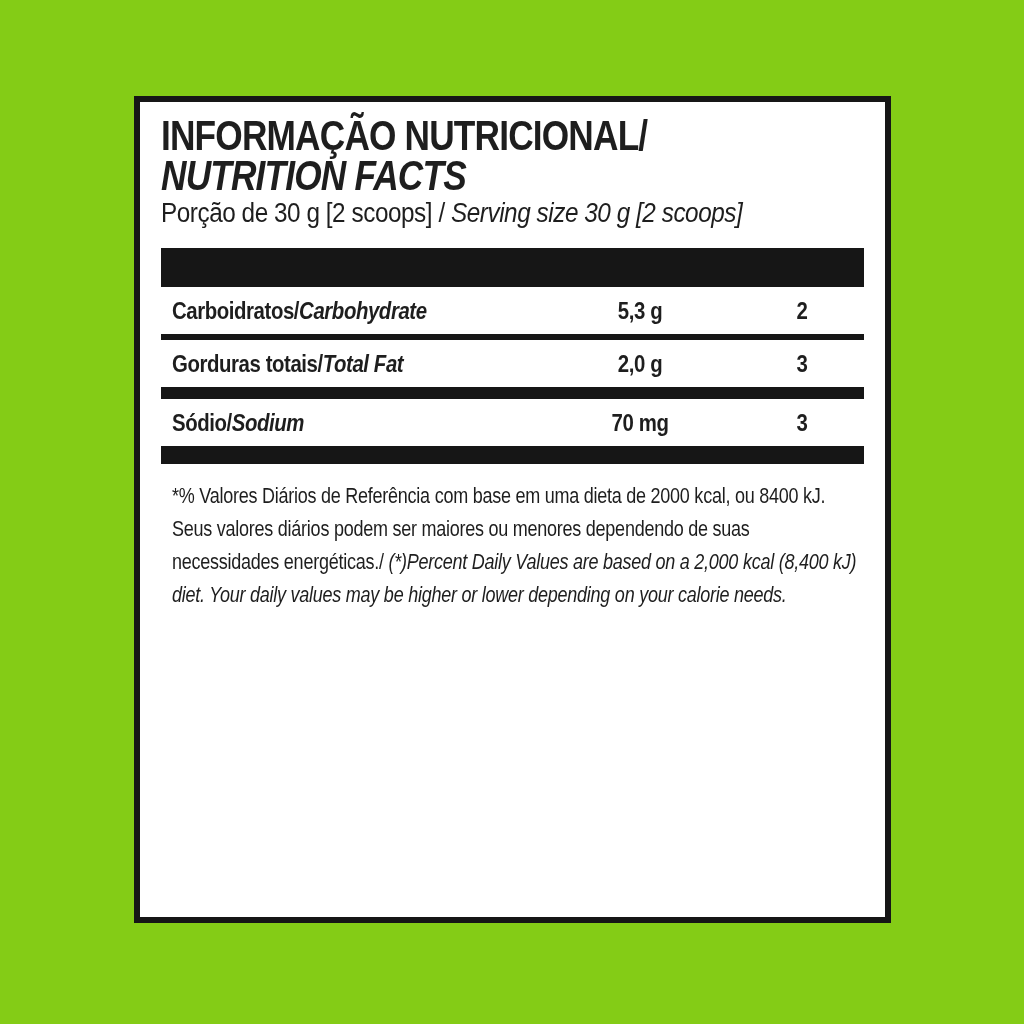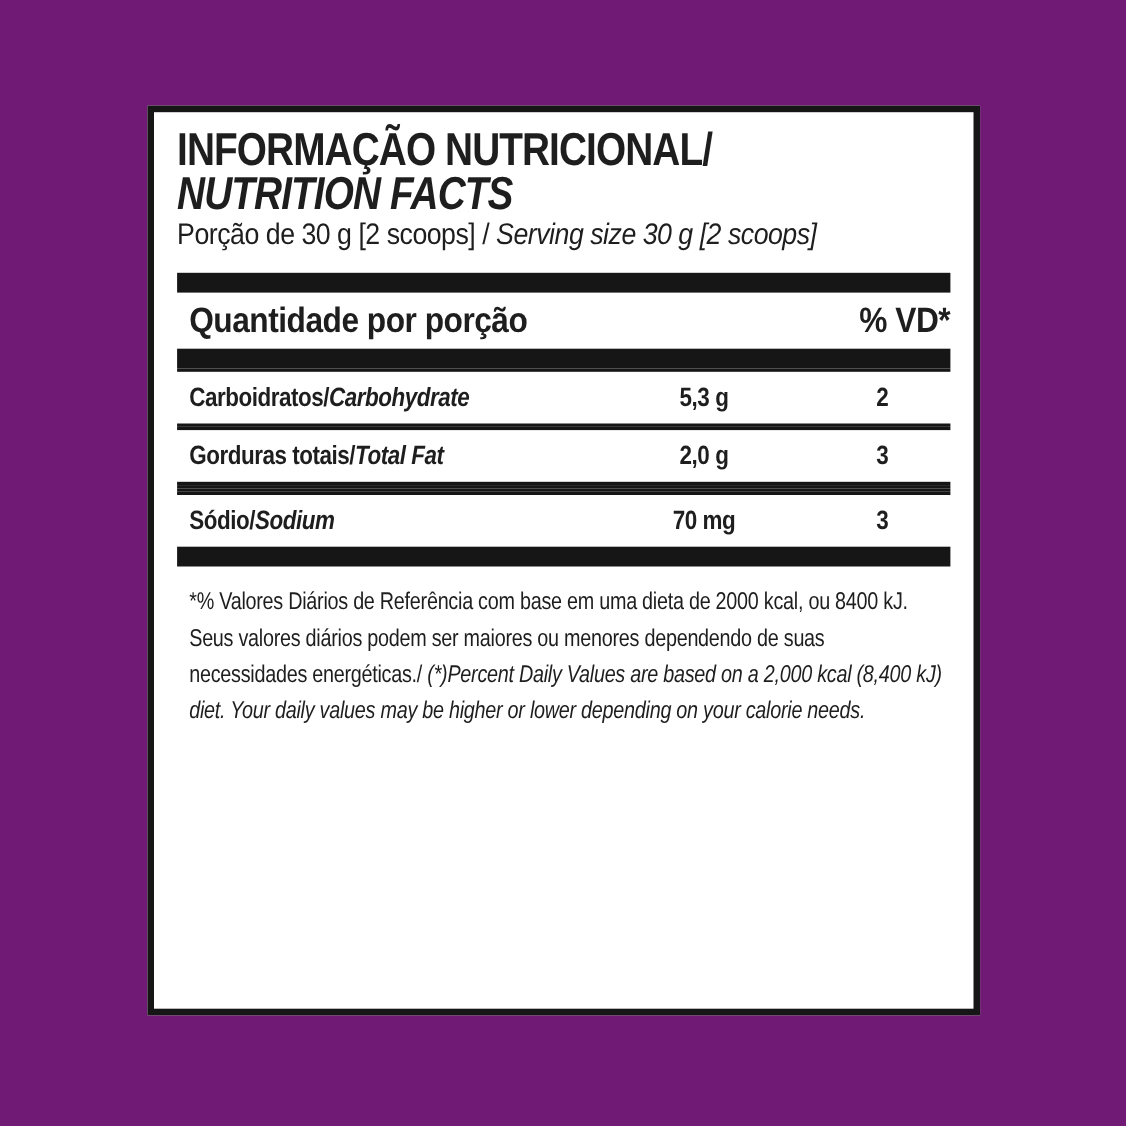--- a/index.html
+++ b/index.html
@@ -4,21 +4,21 @@
 <style>
   html, body {
     margin: 0;
     padding: 0;
     width: 1024px;
     height: 1024px;
     background: #ffffff;
     font-family: "Liberation Sans", sans-serif;
     color: #1e1e1e;
   }
-  .stage { position: relative; width: 1024px; height: 1024px; background: #701a75; }
+  .stage { position: relative; width: 1024px; height: 1024px; background: #84cc16; }
   .label-box {
     position: absolute;
     left: 134px;
     top: 96px;
     width: 757px;
     height: 827px;
     border: 6px solid #161616;
     box-sizing: border-box;
     background: #ffffff;
   }
@@ -94,24 +94,20 @@
   <div class="label-box">
     <div class="inner">
 
       <h1 class="title-pt">INFORMAÇÃO NUTRICIONAL/</h1>
       <h1 class="title-en">NUTRITION FACTS</h1>
 
       <p class="serving"><span>Porção de 30 g  [2 scoops] / </span><span class="it">Serving size 30 g [2 scoops]</span></p>
 
       <div class="bar top"></div>
 
-      <div class="thead">
-        <span class="col-q">Quantidade por porção</span>
-        <span class="col-dv">% VD*</span>
-      </div>
 
       <div class="bar"></div>
 
       <div class="sep"></div>
 
       <div class="row">
         <span class="name"><span>Carboidratos/</span><span class="it">Carbohydrate</span></span>
         <span class="amt">5,3 g</span>
         <span class="dv">2</span>
       </div>

